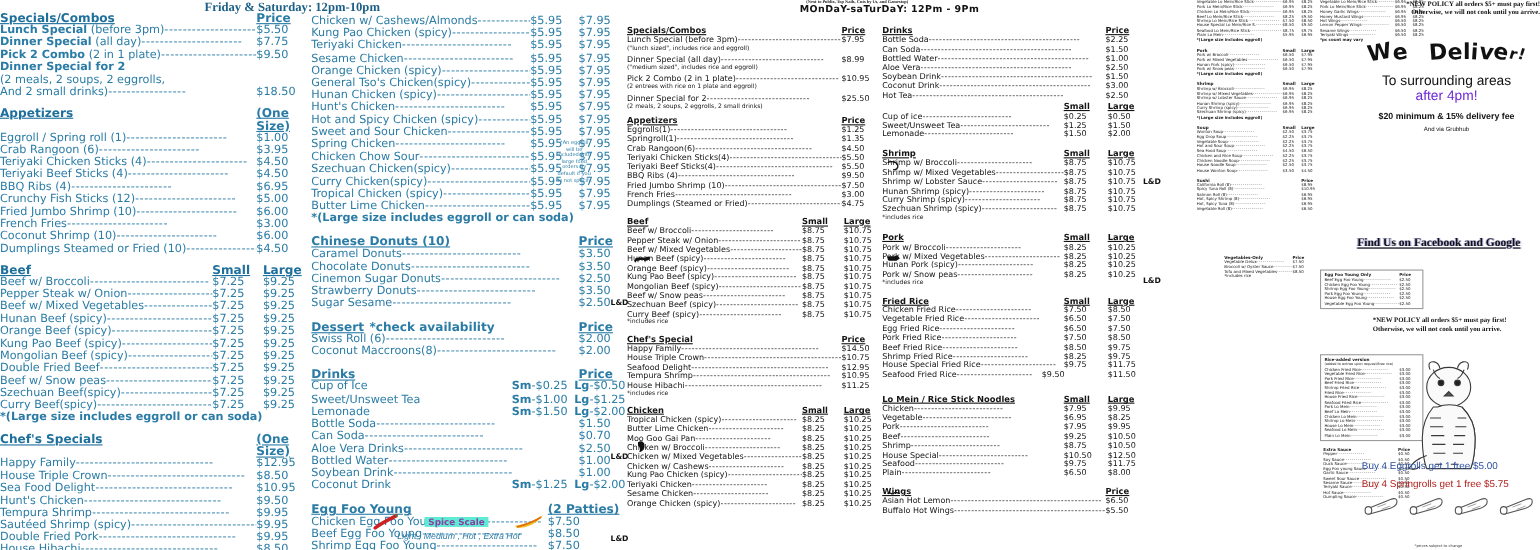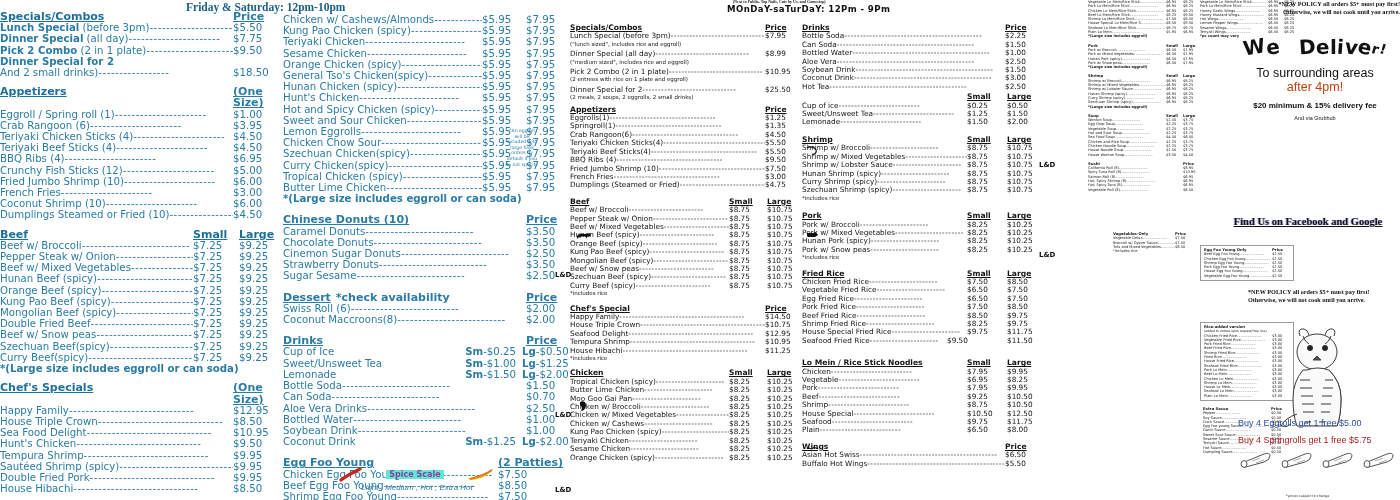--- a/index.html
+++ b/index.html
@@ -65,21 +65,21 @@
            line-height:4.3px;color:#1a1a1a;border:1px solid #9a9a9a;padding:2px 3px;}
   .minibox .hdr{font-size:3.8px;}
   .minibox .p{width:18px;}
 
   
   .wedeliver{position:absolute;left:1240px;top:35px;width:150px;text-align:center;}
   .wd-title{font-family:"DejaVu Sans",sans-serif;font-weight:bold;font-size:20px;color:#111;
             letter-spacing:.5px;}
   .wd-title span{display:inline-block;}
   .wd-l1{font-size:12.5px;margin-top:7px;color:#111;font-weight:500;}
-  .wd-l2{font-size:12.5px;color:#c2410c;font-weight:500;}
+  .wd-l2{font-size:12.5px;color:#6d28d9;font-weight:500;}
   .wd-l3{font-size:8px;margin-top:7px;color:#111;font-weight:bold;}
   .wd-l4{font-size:5.5px;margin-top:5px;color:#111;}
 
   .eggpromo{position:absolute;left:1218px;top:152px;width:180px;text-align:center;}
   .egg1{font-family:"Liberation Serif",serif;font-weight:bold;font-size:15px;color:#111;
         text-shadow:1px 0 0 #e9777a,-1px 0 0 #e9777a,0 1px 0 #e9777a,0 -1px 0 #e9777a;}
   .egg2{font-family:"Liberation Serif",serif;font-weight:bold;font-size:16px;color:#111;
         margin-top:10px;text-shadow:1px 0 0 #e9777a,-1px 0 0 #e9777a,0 1px 0 #e9777a,0 -1px 0 #e9777a;}
   .fbline{position:absolute;left:1220px;top:216px;width:176px;text-align:center;
           font-family:"Liberation Serif",serif;font-weight:bold;font-size:10.5px;color:#111;
@@ -154,20 +154,21 @@
             <span class="dots">----------------------</span>
             <span class="p" style="width: 52px;">$7.75</span>
           </div>
           <div class="row">
             <span class="nm"><b>Pick 2 Combo</b> (2 in 1 plate)</span>
             <span class="dots">----------------------</span>
             <span class="p" style="width: 52px;">$9.50</span>
           </div>
         </div>
       <div class="big">Dinner Special for 2</div>
+      <div>(2 meals, 2 soups, 2 eggrolls,</div>
       <div class="row">
           <span class="nm">And 2 small drinks)</span>
         <span class="dots">-----------------</span>
           <span class="p">$18.50</span>
         </div>
     </div>
 
     <div class="sec" style="margin-top:8px">
       <div class="hdr">
           <span class="t nm">Appetizers</span>
@@ -416,21 +417,21 @@
             <span class="p" style="width: 44px;">$5.95</span>
             <span class="p" style="width: 44px;">$7.95</span>
           </div>
           <div class="row">
             <span class="nm">Sweet and Sour Chicken</span>
             <span class="dots">------------------------</span>
             <span class="p" style="width: 44px;">$5.95</span>
             <span class="p" style="width: 44px;">$7.95</span>
           </div>
           <div class="row">
-            <span class="nm">Lemon Eggrolls</span>
+            <span class="nm">Spring Chicken</span>
             <span class="dots">------------------------</span>
             <span class="p" style="width: 44px;">$5.95</span>
             <span class="p" style="width: 44px;">$7.95</span>
           </div>
           <div class="row">
             <span class="nm">Chicken Chow Sour</span>
             <span class="dots">------------------------</span>
             <span class="p" style="width: 44px;">$5.95</span>
             <span class="p" style="width: 44px;">$7.95</span>
           </div>
@@ -1192,21 +1193,21 @@
     </div>
 
     <div class="sec" style="margin-top:8px">
       <div class="hdr">
           <span class="t nm">Wings</span>
         <span class="dots">&nbsp;</span>
           <span class="t p">Price</span>
         </div>
       <div id="D-wings">
           <div class="row">
-            <span class="nm">Asian Hot Swiss</span>
+            <span class="nm">Asian Hot Lemon</span>
             <span class="dots">--------------------------------------------</span>
             <span class="p" style="width: 42px;">$6.50</span>
           </div>
           <div class="row">
             <span class="nm">Buffalo Hot Wings</span>
             <span class="dots">--------------------------------------------</span>
             <span class="p" style="width: 42px;">$5.50</span>
           </div>
         </div>
     </div>

